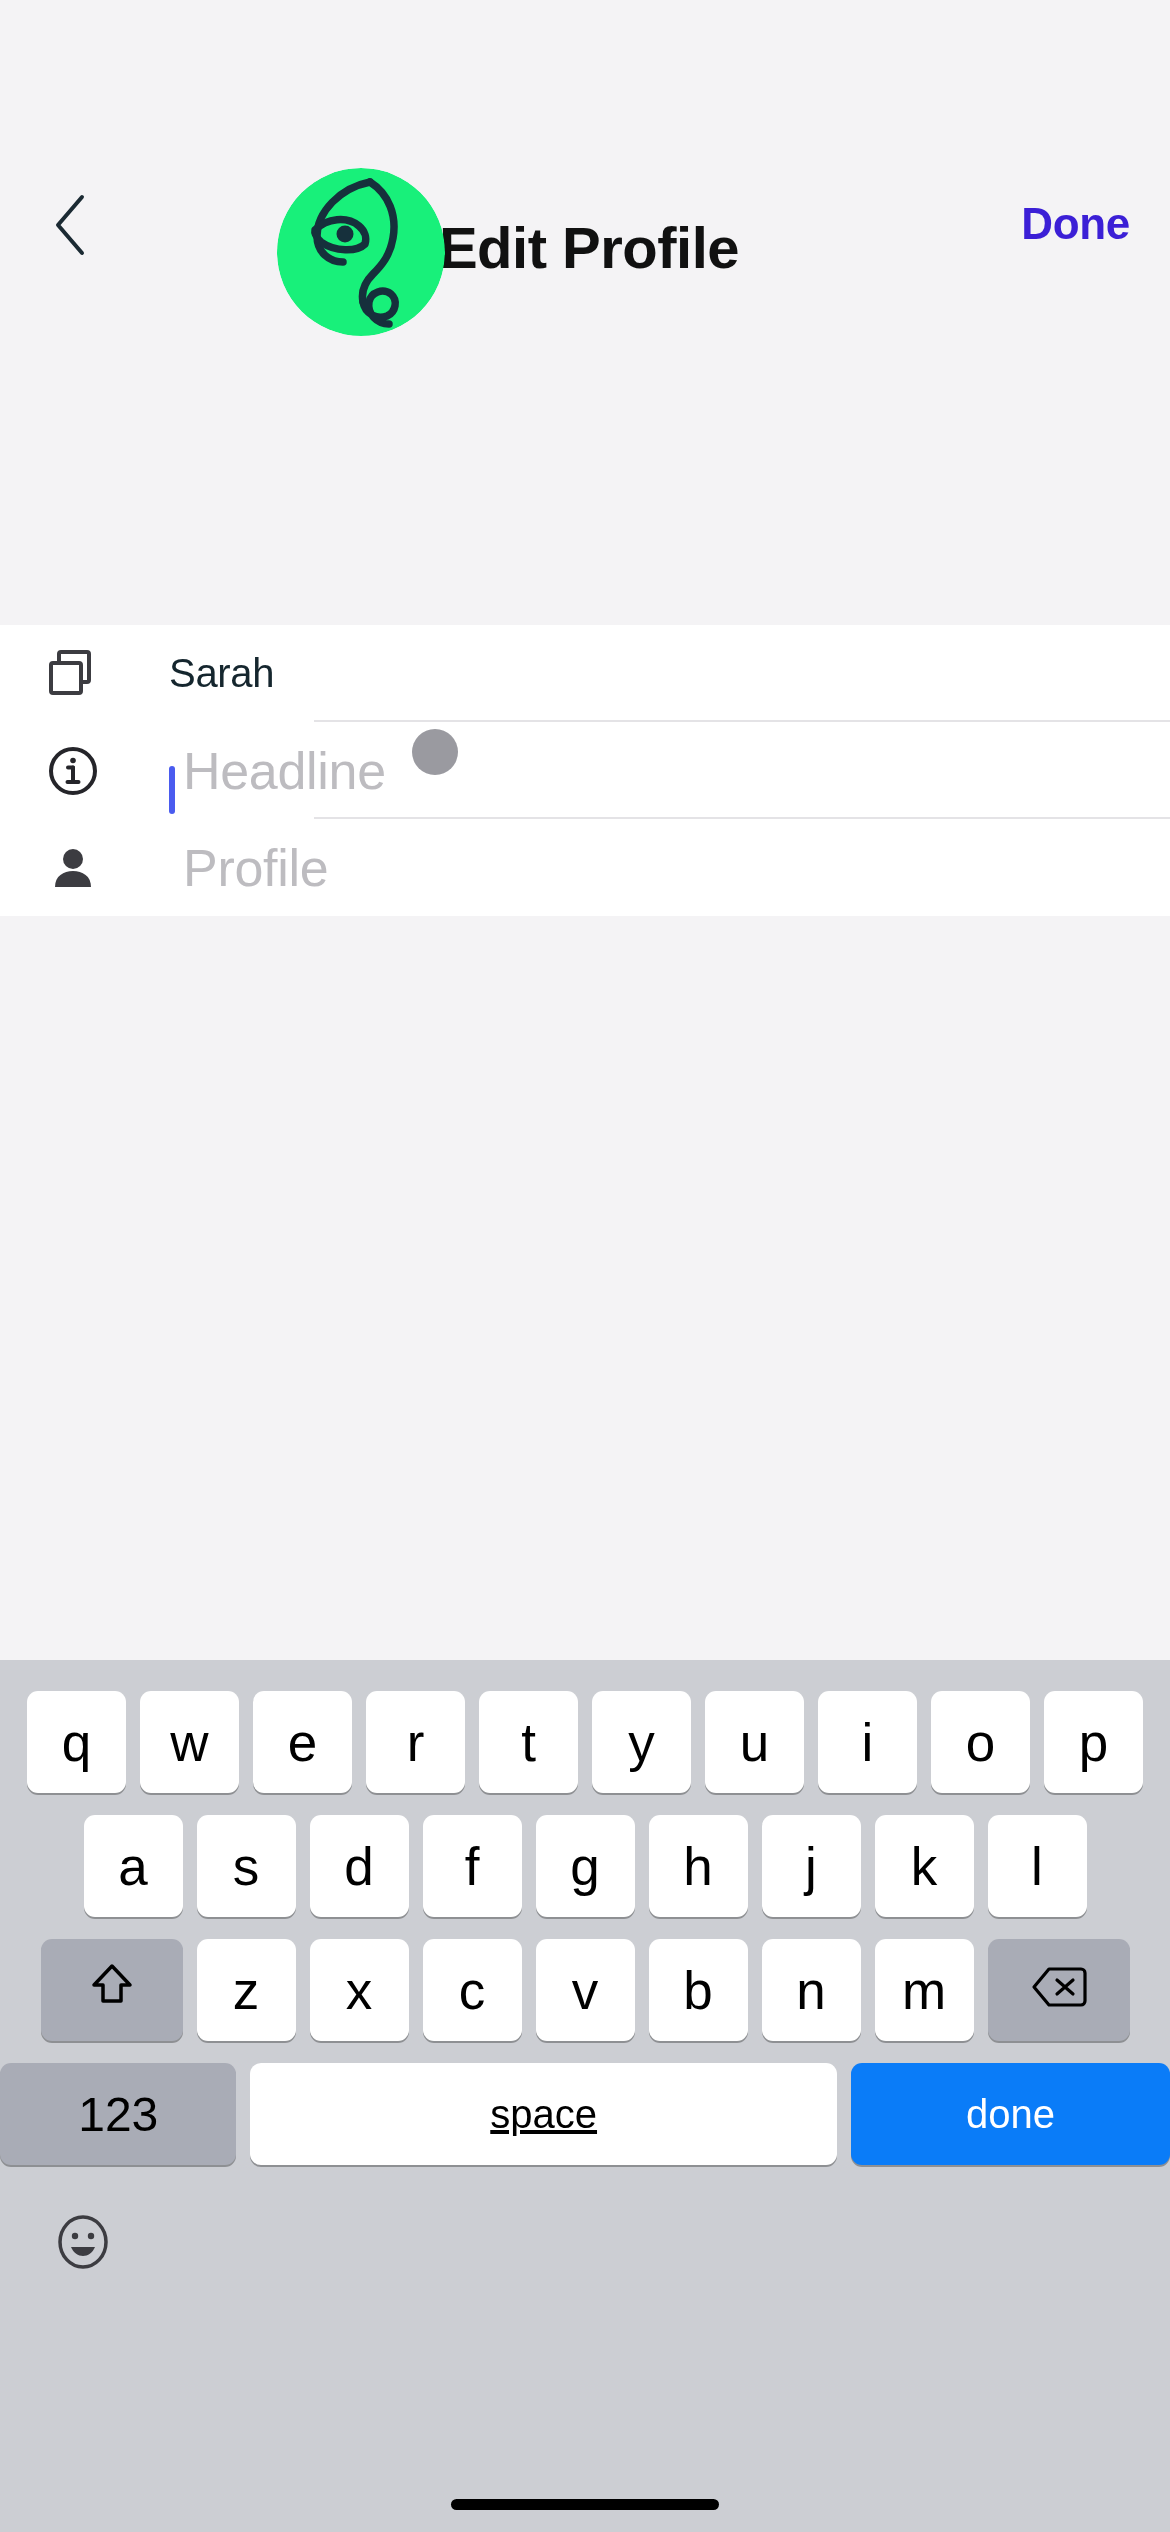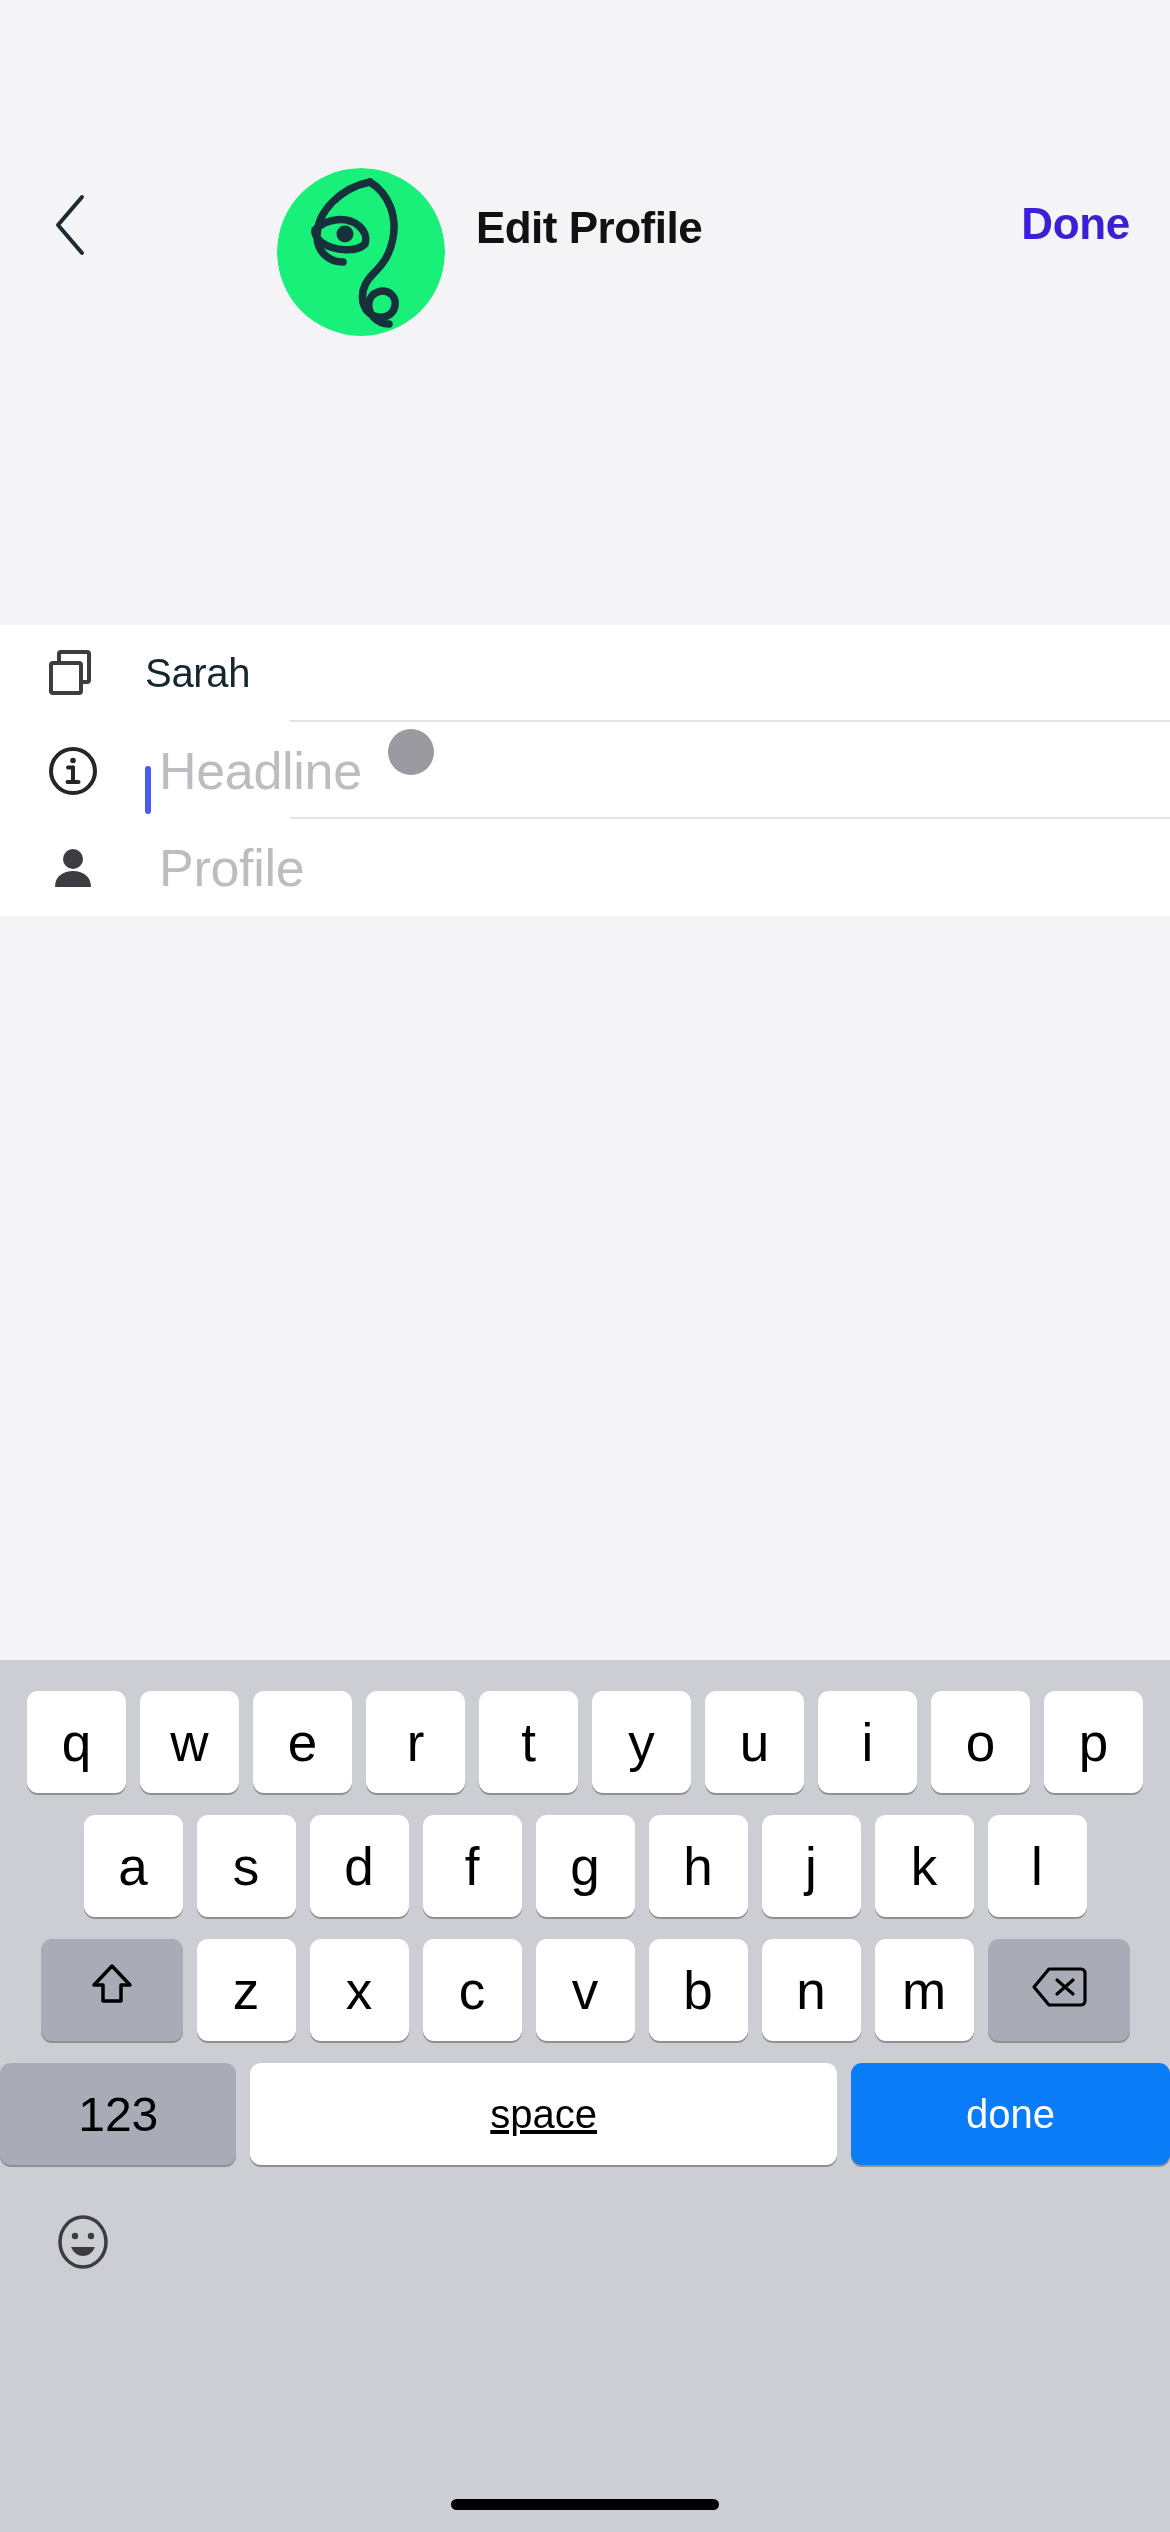--- a/index.html
+++ b/index.html
@@ -94,23 +94,23 @@
     height: 105px;
   }
   .nav-back {
     position: absolute;
     left: 30px; top: 12px;
     width: 80px; height: 80px;
     display: flex; align-items: center; justify-content: center;
   }
   .nav-title {
     position: absolute;
-    left: 0; right: 0; top: 28px;
+    left: 0; right: 0; top: 39px;
     text-align: center;
-    font-size: 44px;
+    font-size: 58px;
     font-weight: bold;
     color: #111;
     letter-spacing: -0.5px;
     margin-left: 8px;
   }
   .nav-done {
     position: absolute;
     right: 40px; top: 24px;
     font-size: 44px;
     font-weight: bold;
@@ -138,20 +138,21 @@
     top: 625px; left: 0;
     width: 1170px;
     background: #FFFFFF;
   }
   .field-row {
     position: relative;
     height: 97px;
     display: flex;
     align-items: center;
     background: #FFFFFF;
+    gap: 24px;
   }
   .field-icon {
     width: 145px;
     flex: 0 0 145px;
     display: flex;
     align-items: center;
     justify-content: center;
   }
   .field-body {
     flex: 1;

